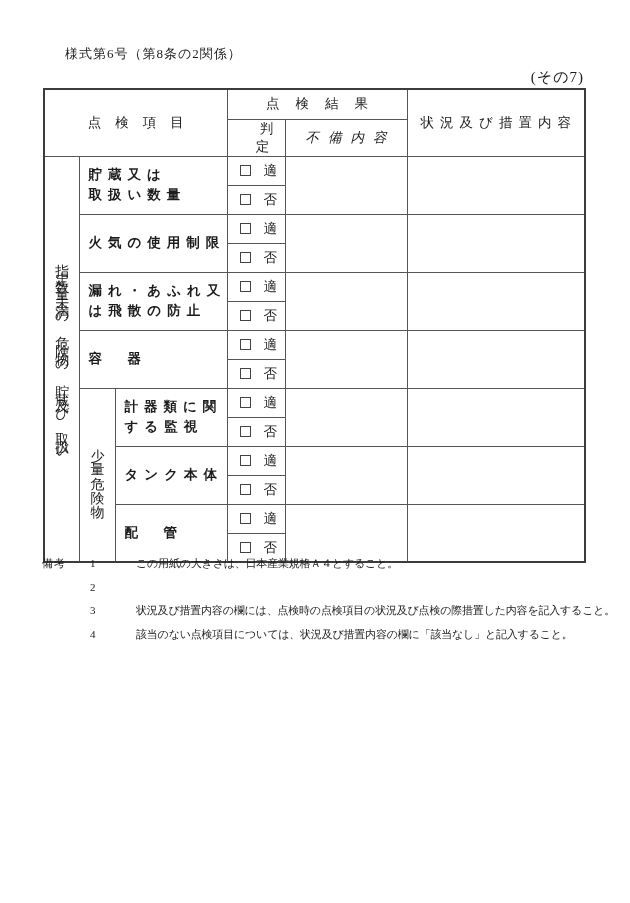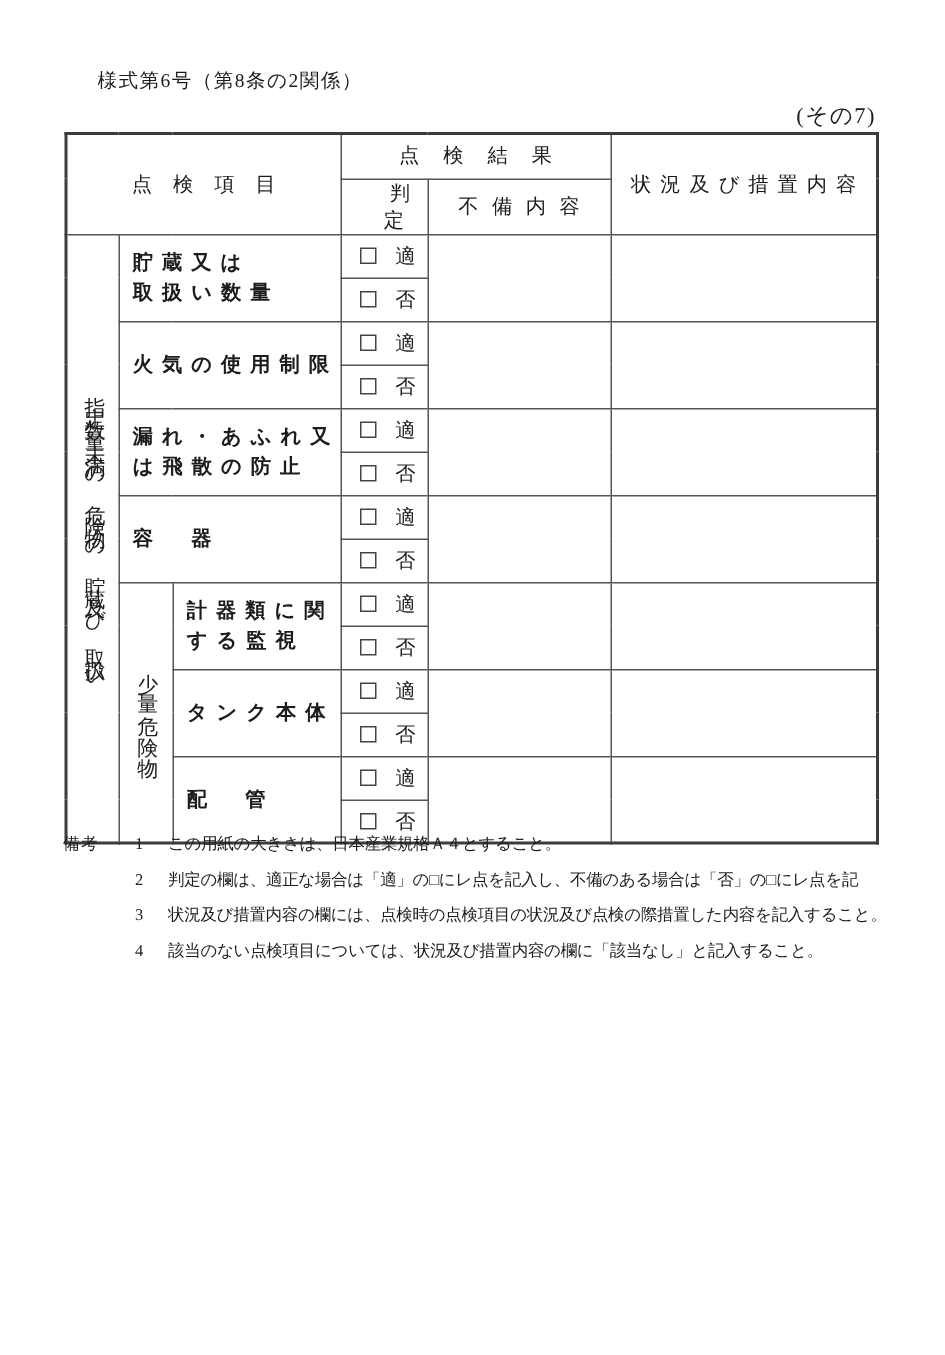--- a/index.html
+++ b/index.html
@@ -27,42 +27,42 @@
   table.insp td, table.insp th {
     border: 1px solid #555; font-weight: normal;
     font-size: 13.5px; vertical-align: middle; overflow: hidden;
   }
   tr.hrow1 { height: 30px; }
   tr.hrow2 { height: 29px; }
   tr.brow  { height: 29px; }
   .th-item   { text-align: center; letter-spacing: 14px; text-indent: 14px; }
   .th-result { text-align: center; letter-spacing: 16px; text-indent: 16px; }
   .th-judge  { text-align: center; letter-spacing: 8px;  text-indent: 8px; padding-left: 21px; }
-  .th-defect { letter-spacing: 9px;  text-indent: 9px; }
+  .th-defect { letter-spacing: 9px;  text-indent: 9px; font-style: italic; }
   .th-status { text-align: center; letter-spacing: 6px;  text-indent: 6px; }
   .v-cell { text-align: center; }
   .v-text {
     display: inline-block;
     writing-mode: vertical-rl; text-orientation: upright;
     font-size: 14px; letter-spacing: 8px; line-height: 1;
   }
   .v-text.sub { letter-spacing: 14px; }
   td.name { padding-left: 9px; }
   .name-line { display: block; letter-spacing: 6px; line-height: 20px; white-space: nowrap; font-weight: bold; }
   .judge-inner { display: flex; align-items: center; padding-left: 12px; }
   .cb {
     display: inline-block; width: 11px; height: 11px;
     border: 1px solid #444; background: #fff; flex: 0 0 auto;
   }
   .cb-label { margin-left: 13px; line-height: 1; }
   .notes { position: absolute; left: 42px; top: 552px; width: 548px; font-size: 11px; letter-spacing: -0.2px; }
   .note-line { display: flex; line-height: 23.5px; white-space: nowrap; }
   .nl-label { width: 48px; flex: 0 0 auto; letter-spacing: 1px; }
   .nl-num { width: 22px; flex: 0 0 auto; }
-  .nl-text { flex: 1 1 auto; }
+  .nl-text { flex: 1 1 auto; margin-left: 24px; }
   .note-cont { padding-left: 43px; line-height: 23.5px; white-space: nowrap; }
 </style>
 </head>
 <body>
 
 <div class="sheet">
 
   <div class="form-title">様式第6号（第8条の2関係）</div>
   <div class="sheet-label">(その7)</div>
 
@@ -258,21 +258,20 @@
 
   <div class="notes">
     <div class="note-line">
       <span class="nl-label">備考</span>
       <span class="nl-num">1</span>
       <span class="nl-text">この用紙の大きさは、日本産業規格Ａ４とすること。</span>
     </div>
     <div class="note-line">
       <span class="nl-label"></span>
       <span class="nl-num">2</span>
-      <span class="nl-text">判定の欄は、適正な場合は「適」の□にレ点を記入し、不備のある場合は「否」の□にレ点を記</span>
     </div>
     <div class="note-line">
       <span class="nl-label"></span>
       <span class="nl-num">3</span>
       <span class="nl-text">状況及び措置内容の欄には、点検時の点検項目の状況及び点検の際措置した内容を記入すること。</span>
     </div>
     <div class="note-line">
       <span class="nl-label"></span>
       <span class="nl-num">4</span>
       <span class="nl-text">該当のない点検項目については、状況及び措置内容の欄に「該当なし」と記入すること。</span>

